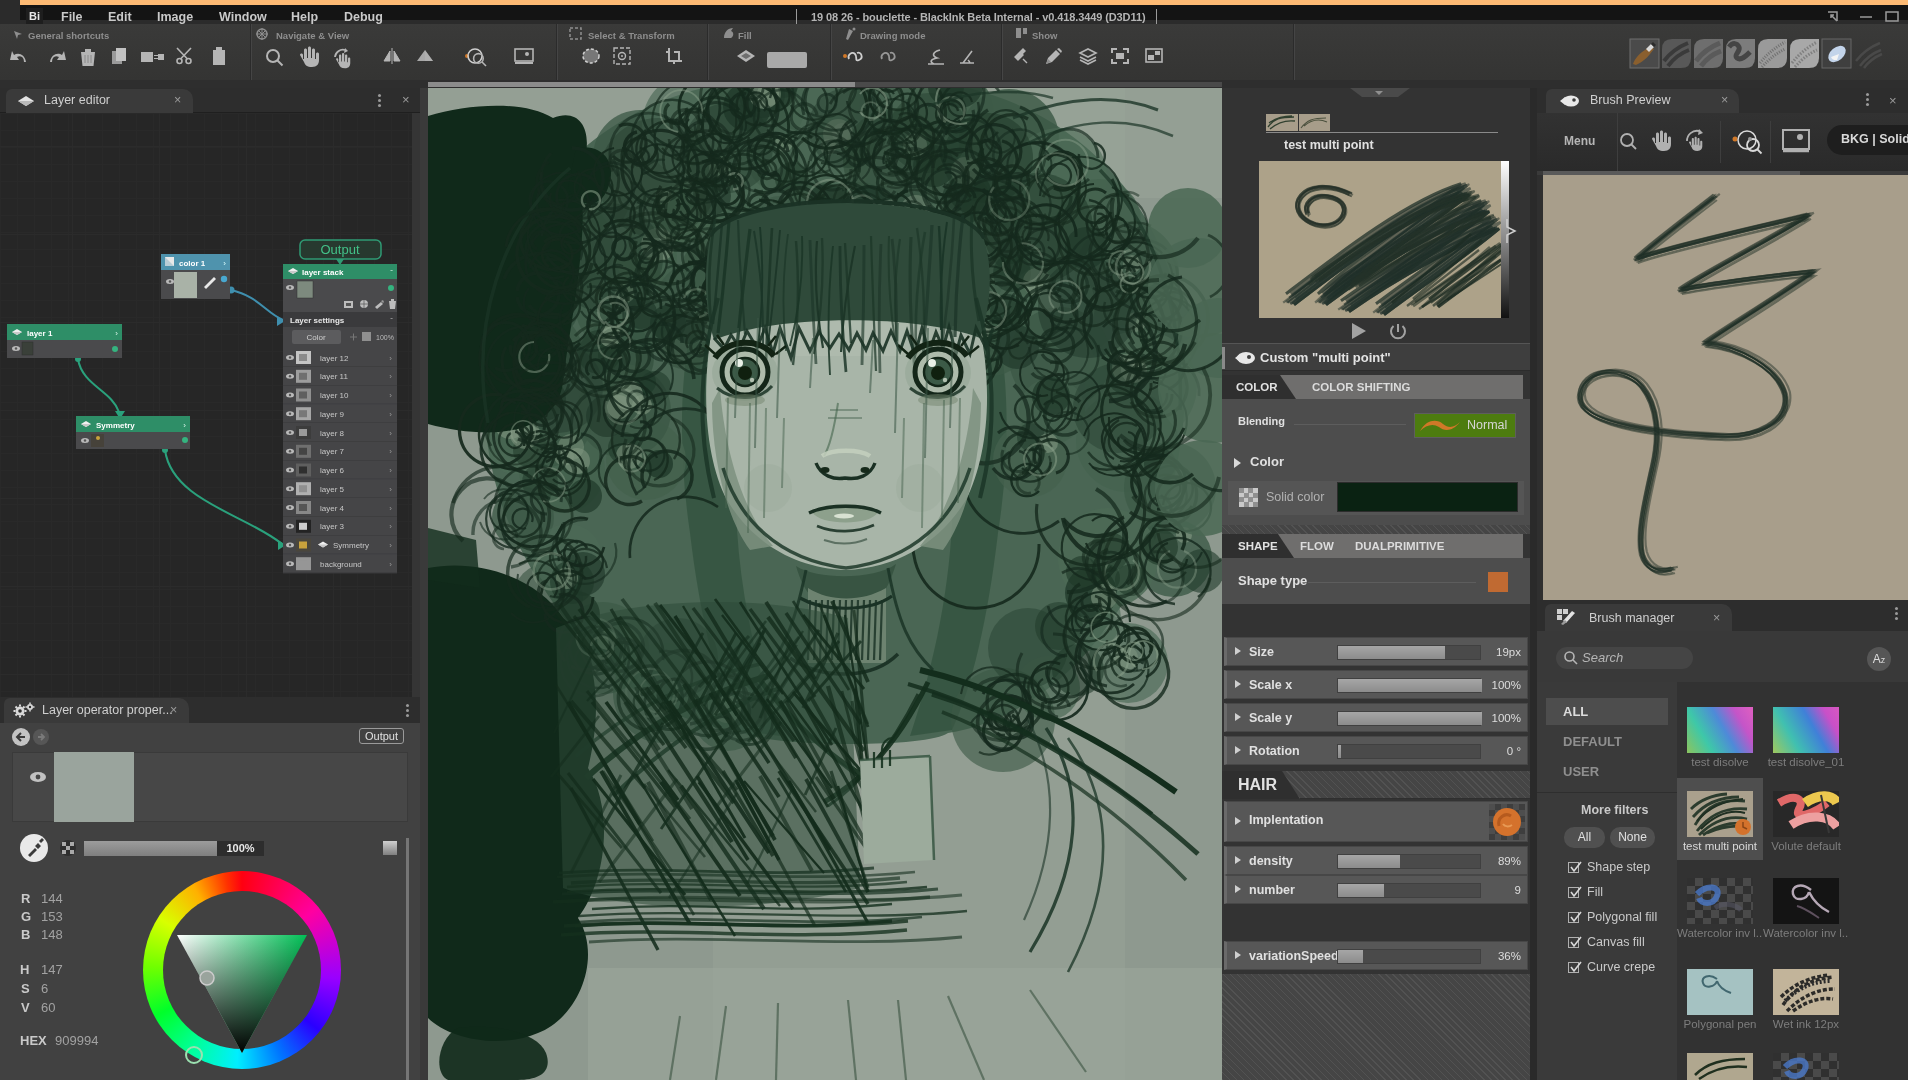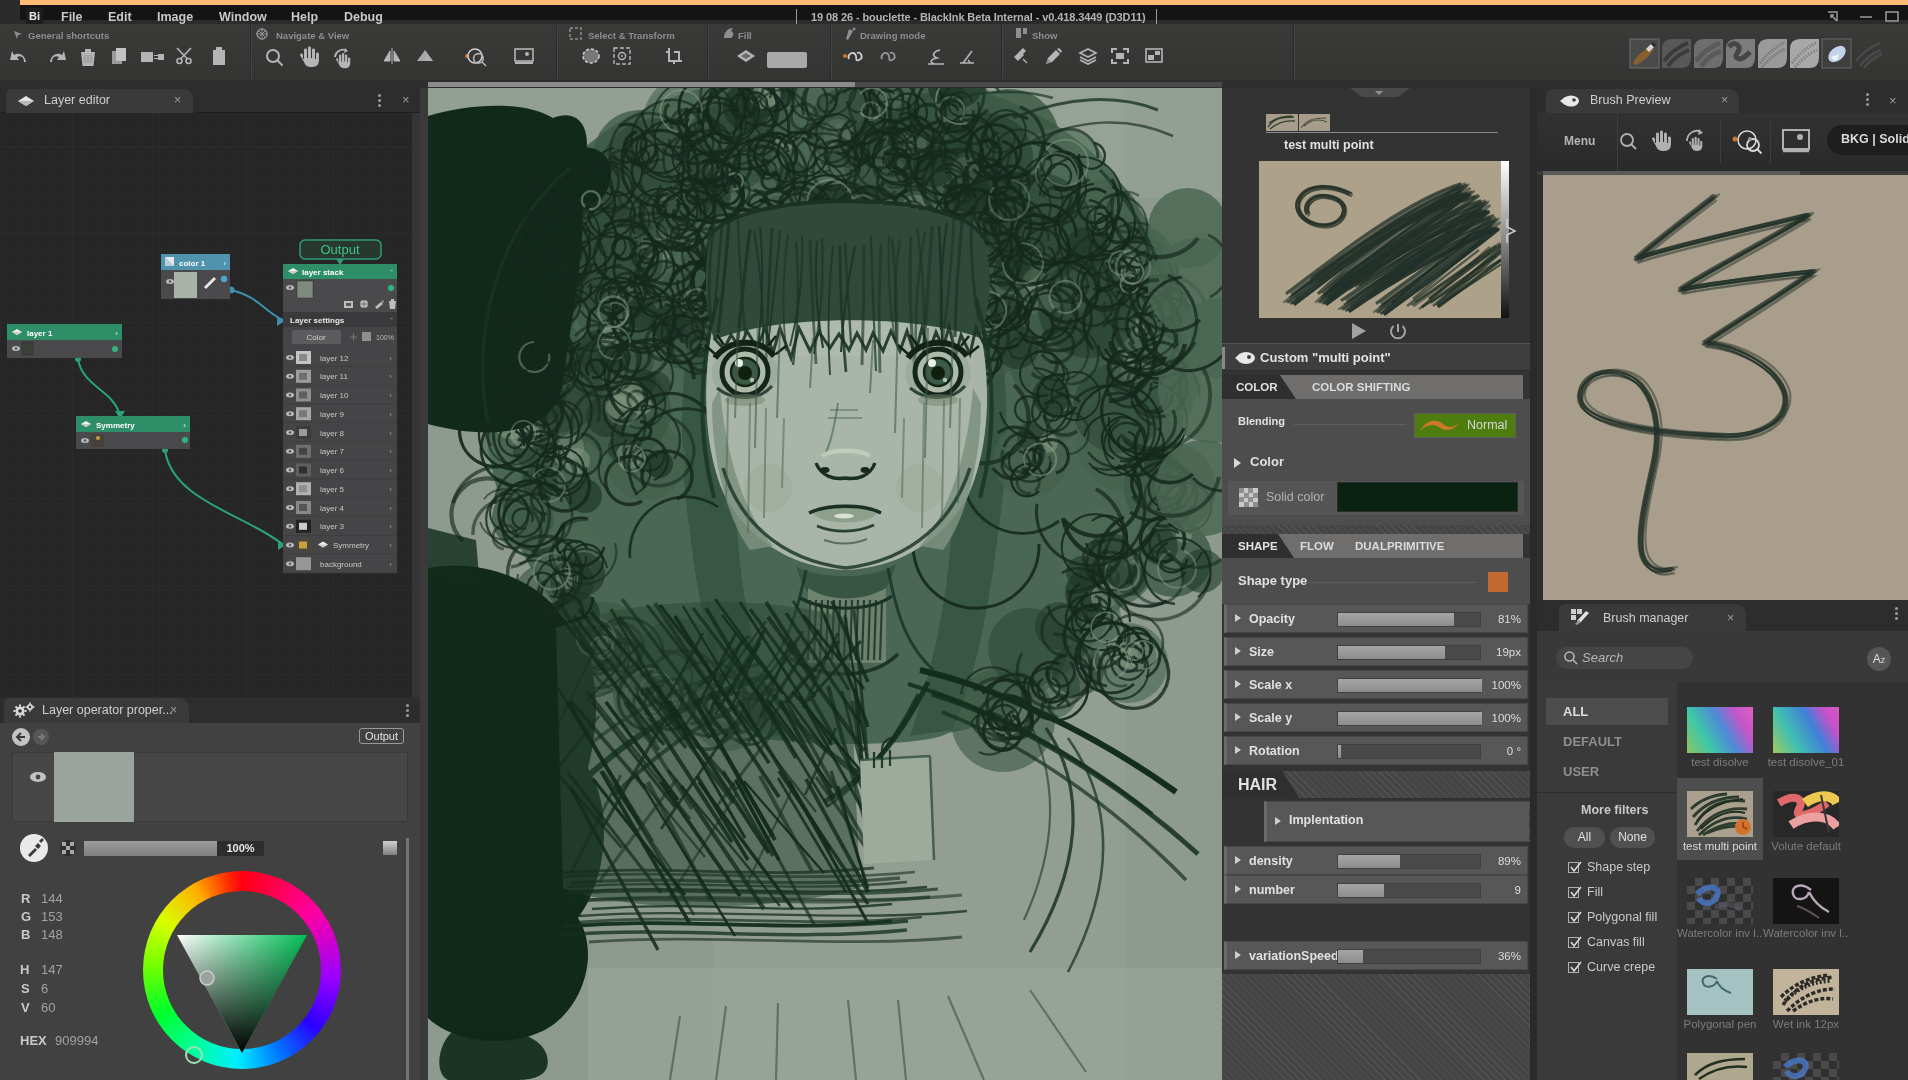--- a/index.html
+++ b/index.html
@@ -1982,28 +1982,20 @@
   <div class="bs-tab-active" style="left:0;top:0;width:72px;clip-path:polygon(0 0,56px 0,72px 100%,0 100%);padding-left:16px;">SHAPE</div>
   <span class="bs-tab-lbl" style="left:78px;top:0;">FLOW</span>
   <span class="bs-tab-lbl" style="left:133px;top:0;">DUALPRIMITIVE</span>
  </div>
 
  <div class="abs" style="left:0;top:470px;width:308px;height:46px;background:#4d4d4d;">
   <span style="position:absolute;left:16px;top:15px;color:#e0e0e0;font-size:13px;font-weight:bold;">Shape type</span>
   <div class="abs" style="left:86px;top:24px;width:168px;height:1px;background:#5d5d5d;"></div>
   <div class="abs" style="left:266px;top:14px;width:20px;height:20px;background:#c06a32;"></div>
  </div>
- <div class="srow" style="left:2px;top:516px;">
- <div class="arr"></div>
-        <span class="lbl">Opacity</span>
- <div class="track">
-          <div class="fill" style="width:116px;"></div>
-        </div>
- <span class="val">81%</span>
-</div>
 <div class="srow" style="left:2px;top:549px;">
  <div class="arr"></div>
         <span class="lbl">Size</span>
  <div class="track">
           <div class="fill" style="width:107px;"></div>
         </div>
  <span class="val">19px</span>
 </div>
 <div class="srow" style="left:2px;top:582px;">
  <div class="arr"></div>
@@ -2051,21 +2043,21 @@
  <div class="track">
           <div class="fill" style="width:25px;"></div>
         </div>
  <span class="val">36%</span>
 </div>
 
  <div class="abs hatch" style="left:0;top:683px;width:308px;height:28px;"></div>
  <div class="abs" style="left:0;top:683px;width:78px;height:28px;background:#2f2f2f;clip-path:polygon(0 0,60px 0,78px 100%,0 100%);color:#e2e2e2;font-size:16px;font-weight:bold;line-height:28px;padding-left:16px;">HAIR</div>
  <div class="abs" style="left:78px;top:710px;width:230px;height:1px;background:#2f2f2f;"></div>
 
- <div class="abs" style="left:2px;top:713px;width:304px;height:41px;background:#575757;border:1px solid #474747;border-left:3px solid #6a6a6a;margin-left:40px;">
+ <div class="abs" style="left:2px;top:713px;width:304px;height:41px;background:#575757;border:1px solid #474747;border-left:3px solid #6a6a6a;">
   <div style="position:absolute;left:8px;top:15px;width:0;height:0;border-left:6px solid #cfcfcf;border-top:4px solid transparent;border-bottom:4px solid transparent;"></div>
   <span style="position:absolute;left:22px;top:11px;color:#e0e0e0;font-size:12.5px;font-weight:bold;">Implentation</span>
   <svg width="36" height="36" style="position:absolute;left:262px;top:2px;">
    <g fill="#3e3e3e">
             <rect x="0" y="0" width="36" height="36"></rect>
           </g>
    <g fill="#4e4e4e">
             <rect x="0" y="0" width="6" height="6"></rect>
             <rect x="12" y="0" width="6" height="6"></rect>
             <rect x="24" y="0" width="6" height="6"></rect>
@@ -2162,21 +2154,21 @@
 <path d="M 173 22 C 150 40, 110 70, 94 85 C 130 72, 240 48, 267 41 C 230 65, 160 100, 138 116 C 180 108, 250 100, 271 98 C 240 120, 175 160, 163 169 C 195 172, 235 192, 243 220 C 248 248, 215 264, 178 262 C 128 260, 36 252, 38 222 C 40 194, 82 190, 100 212 C 116 232, 118 262, 111 292 C 104 324, 95 360, 100 380 C 104 394, 116 400, 131 395" fill="none" stroke="#1f2f26" stroke-width="1.08" opacity="0.45" transform="translate(0.4,-3.1)"></path>
 <path d="M 173 22 C 150 40, 110 70, 94 85 C 130 72, 240 48, 267 41 C 230 65, 160 100, 138 116 C 180 108, 250 100, 271 98 C 240 120, 175 160, 163 169 C 195 172, 235 192, 243 220 C 248 248, 215 264, 178 262 C 128 260, 36 252, 38 222 C 40 194, 82 190, 100 212 C 116 232, 118 262, 111 292 C 104 324, 95 360, 100 380 C 104 394, 116 400, 131 395" fill="none" stroke="#1f2f26" stroke-width="1.44" opacity="0.55" transform="translate(1.4,-0.5)"></path>
 <path d="M 173 22 C 150 40, 110 70, 94 85 C 130 72, 240 48, 267 41 C 230 65, 160 100, 138 116 C 180 108, 250 100, 271 98 C 240 120, 175 160, 163 169 C 195 172, 235 192, 243 220 C 248 248, 215 264, 178 262 C 128 260, 36 252, 38 222 C 40 194, 82 190, 100 212 C 116 232, 118 262, 111 292 C 104 324, 95 360, 100 380 C 104 394, 116 400, 131 395" fill="none" stroke="#1f2f26" stroke-width="2.11" opacity="0.57" transform="translate(-0.4,-1.4)"></path>
 <path d="M 173 22 C 150 40, 110 70, 94 85 C 130 72, 240 48, 267 41 C 230 65, 160 100, 138 116 C 180 108, 250 100, 271 98 C 240 120, 175 160, 163 169 C 195 172, 235 192, 243 220 C 248 248, 215 264, 178 262 C 128 260, 36 252, 38 222 C 40 194, 82 190, 100 212 C 116 232, 118 262, 111 292 C 104 324, 95 360, 100 380 C 104 394, 116 400, 131 395" fill="none" stroke="#1f2f26" stroke-width="1.74" opacity="0.62" transform="translate(-2.0,0.5)"></path>
         </svg>
  </div>
 </div>
 
 <div class="abs" id="bm">
  <div class="abs" style="left:0;top:0;width:371px;height:31px;background:#2d2d2d;"></div>
- <div class="tab" style="left:22px;top:4px;width:187px;height:27px;background:#3a3a3a;">
+ <div class="tab" style="left:8px;top:4px;width:187px;height:27px;background:#3a3a3a;">
    <svg width="20" height="18" style="position:absolute;left:12px;top:5px;">
           <g fill="#cfcfcf">
             <rect x="0" y="0" width="5" height="5"></rect>
             <rect x="6" y="0" width="5" height="5"></rect>
             <rect x="0" y="6" width="5" height="5"></rect>
           </g>
           <path d="M6 12L15 2l3 2-9 10z" fill="#e3e3e3"></path>
           <path d="M4 15l4-4 2 2-4 3z" fill="#9a9a9a"></path>
         </svg>
    <span style="position:absolute;left:44px;top:7px;font-size:12.5px;">Brush manager</span>

